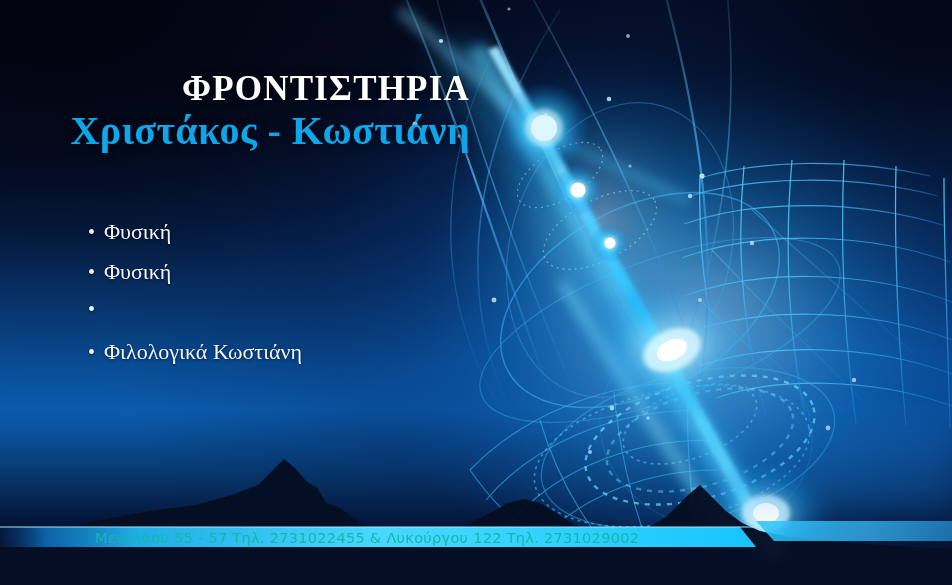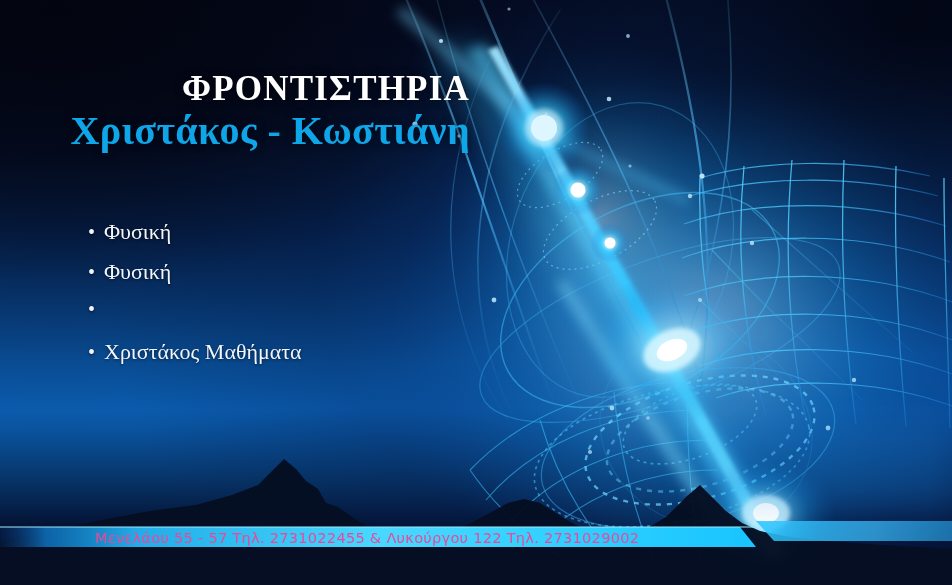--- a/index.html
+++ b/index.html
@@ -146,21 +146,21 @@
     height: 32px;
     z-index: 30;
   }
   .footer-text {
     position: absolute;
     left: 95px;
     top: 530px;
     font-family: "DejaVu Sans", "Liberation Sans", sans-serif;
     font-size: 14.5px;
     letter-spacing: 0.3px;
-    color: #ec4899;
+    color: #14b8a6;
     white-space: nowrap;
     z-index: 45;
   }
 </style>
 </head>
 <body>
 
 <div id="banner">
 
   <div class="bg-base"></div>
@@ -386,17 +386,17 @@
     </li>
     <li class="subject-item">
       <span class="bullet-dot">•</span>
       <span>Φυσική</span>
     </li>
     <li class="subject-item">
       <span class="bullet-dot">•</span>
     </li>
     <li class="subject-item">
       <span class="bullet-dot">•</span>
-      <span>Χριστάκος Μαθήματα</span>
+      <span>Φιλολογικά Κωστιάνη</span>
     </li>
   </ul>
 
 </div>
 
 </body></html>

